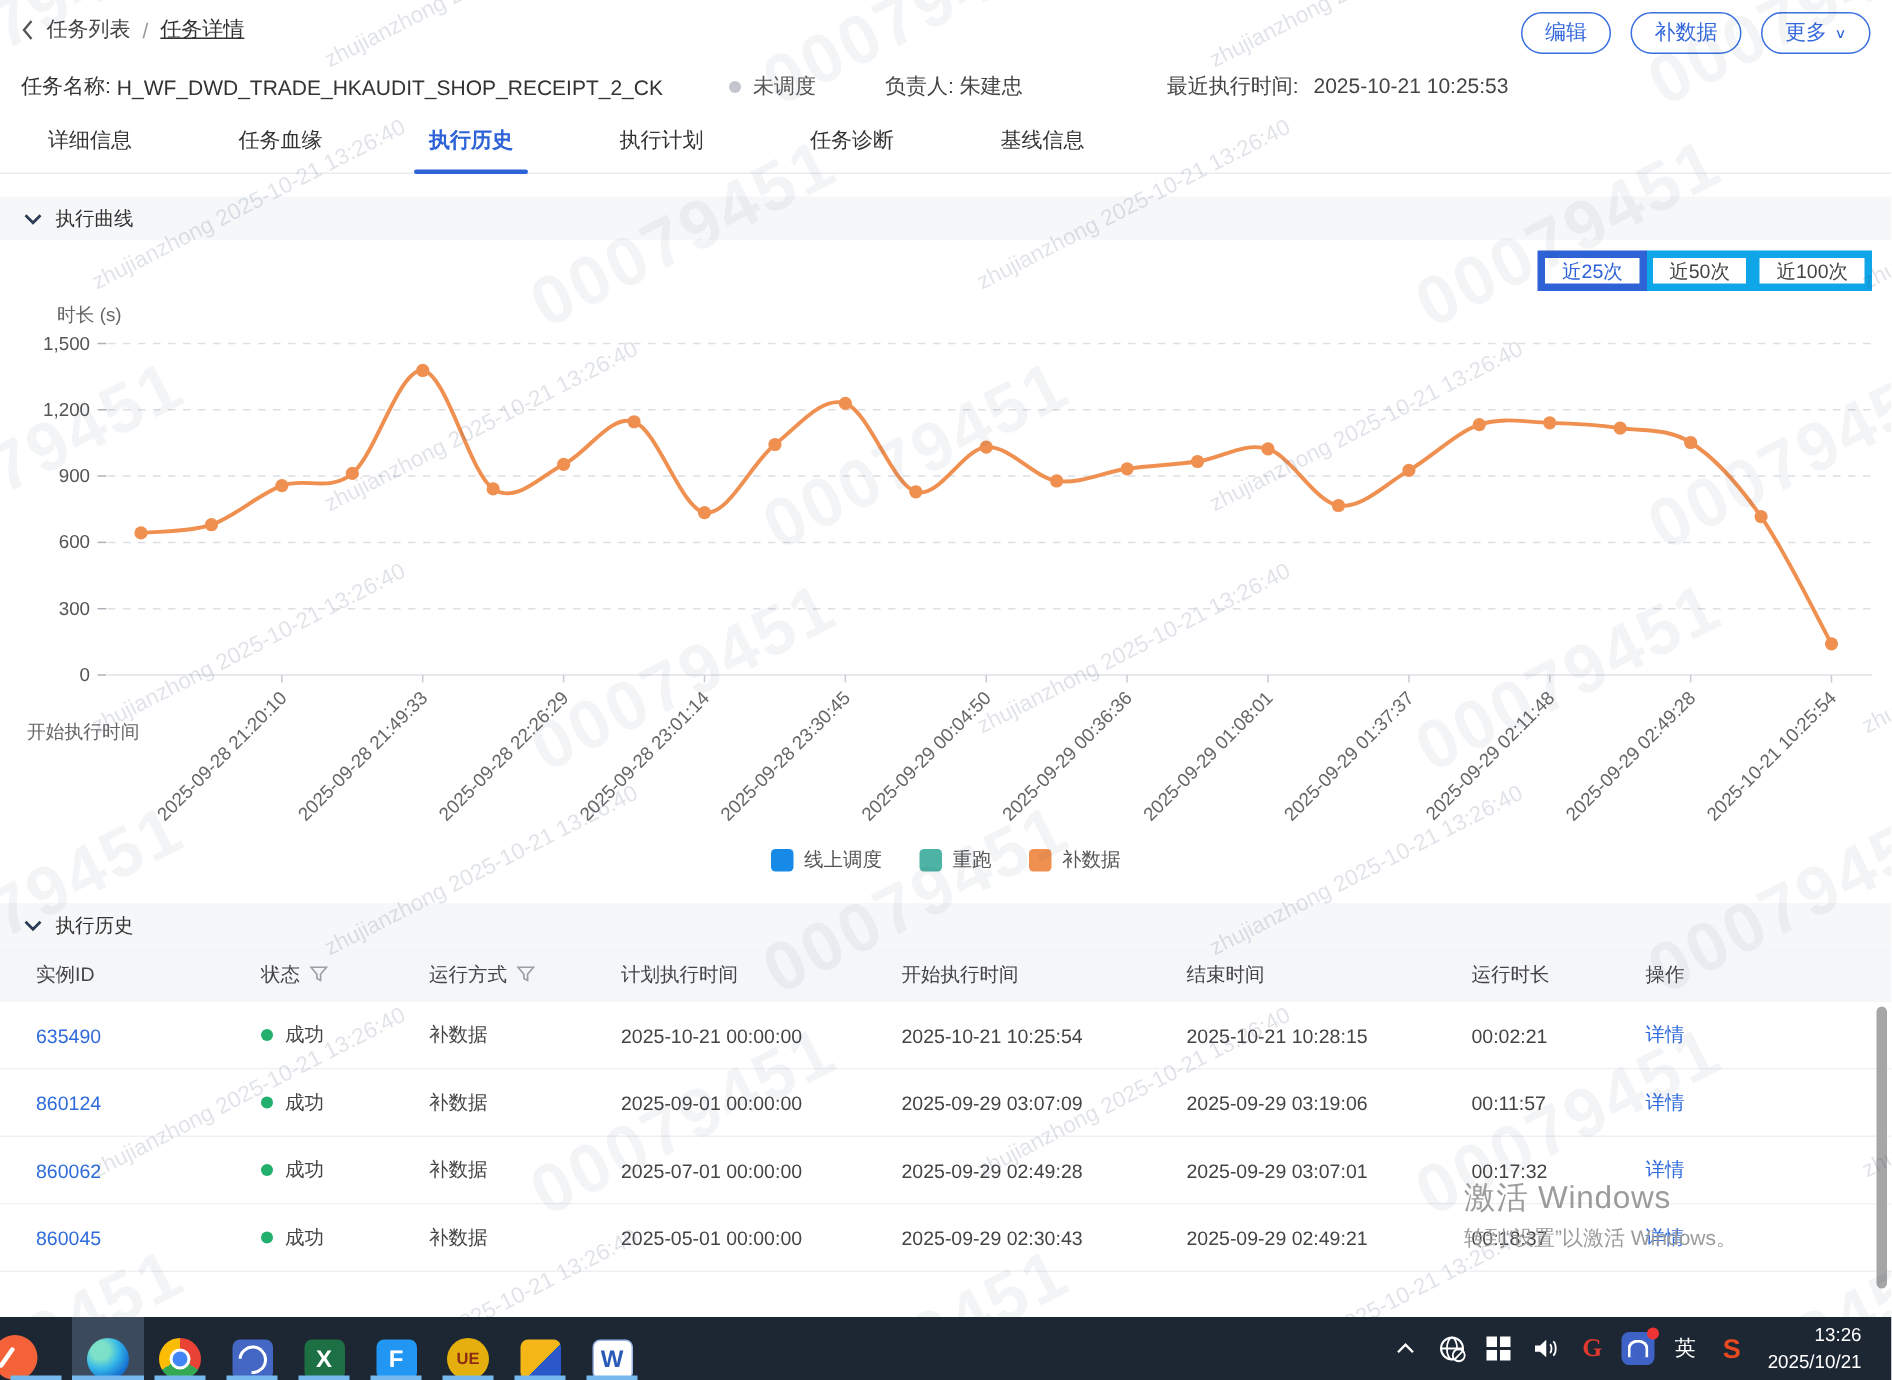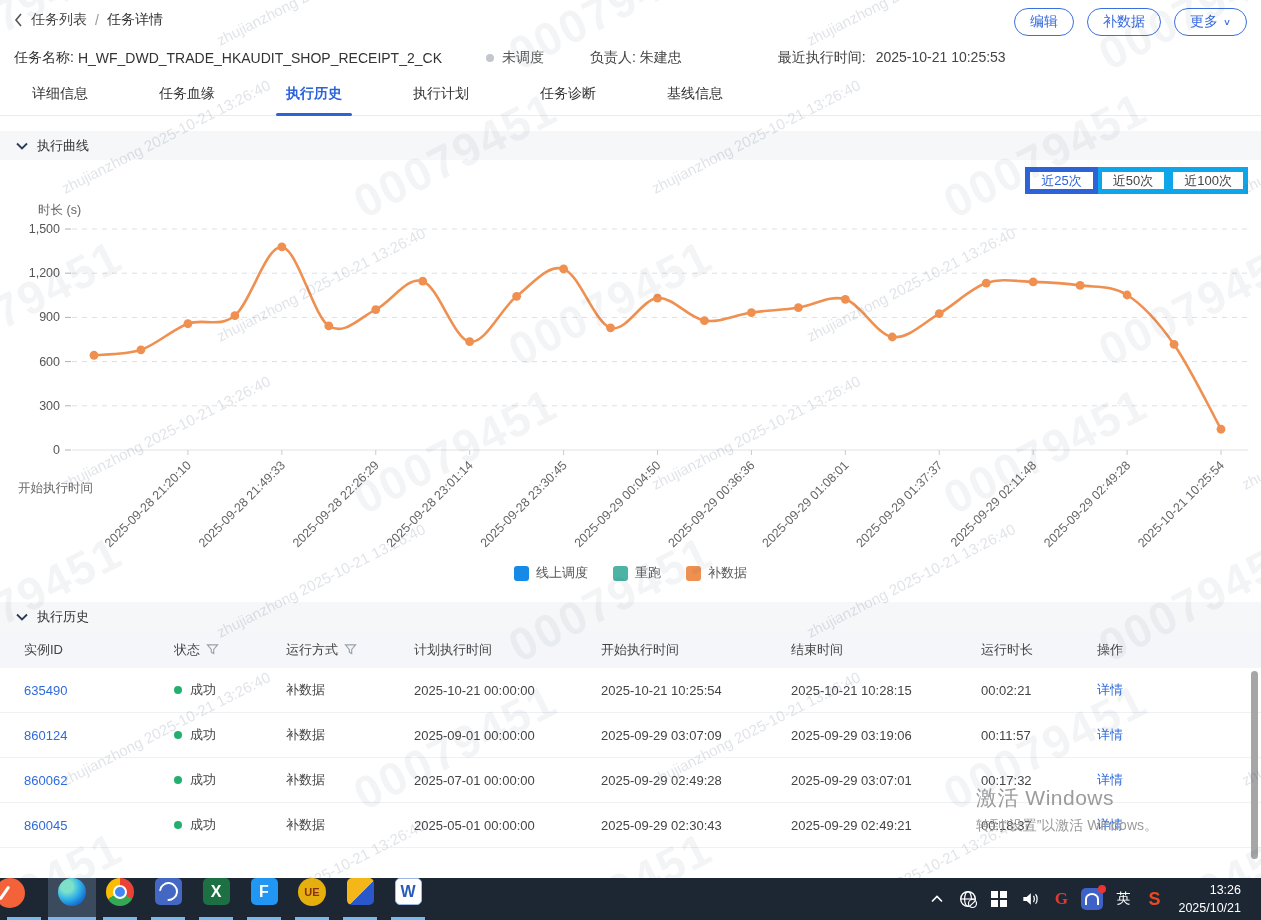--- a/index.html
+++ b/index.html
@@ -6,21 +6,21 @@
   html,body { width:1261px; height:920px; overflow:hidden; background:#fff;
     font-family:"Liberation Sans","DejaVu Sans",sans-serif; }
   .page { position:relative; width:1261px; height:920px; background:#fff; }
 
   
   .topbar { display:flex; align-items:flex-start; padding:8px 14px 0 14px; }
   .breadcrumb { display:flex; align-items:center; gap:8px; font-size:14px; color:#333; padding-top:3px; }
   .breadcrumb .back { color:#555; font-size:15px; cursor:pointer; display:flex; align-items:center; }
   .breadcrumb .sep { color:#999; }
   .crumb-prev { color:#444; }
-  .crumb-cur { color:#333; }
+  .crumb-cur { color:#333;text-decoration:underline; }
   .top-actions { margin-left:auto; display:flex; gap:13px; }
   .btn-outline { height:28px; padding:0 15px; background:#fff; border:1px solid #3a6fe0; color:#3468dc;
     font-size:14px; border-radius:14px; display:flex; align-items:center; gap:5px; cursor:pointer; }
   .btn-outline .caret { font-size:11px; transform:scaleY(.8); }
 
   
   .task-info { display:flex; align-items:center; padding:0 14px; margin-top:13px; font-size:14px; color:#333; }
   .task-name-label { color:#333; }
   .task-name { margin-left:4px; color:#333; }
   .status-wrap { display:flex; align-items:center; margin-left:44px; color:#555; }
@@ -71,21 +71,21 @@
 
   
   .activation { position:absolute; right:103px; top:784px; text-align:left; color:#9b9b9b; z-index:45; pointer-events:none; }
   .activation .l1 { font-size:21px; font-weight:300; letter-spacing:0.5px; }
   .activation .l2 { font-size:14px; margin-top:5px; }
 
   
   .taskbar { position:absolute; left:0; bottom:0; width:1261px; height:42px; background:#1d2734;
     display:flex; align-items:stretch; z-index:100; }
   .tb-apps { display:flex; align-items:stretch; }
-  .tb-cell { position:relative; width:48px; display:flex; align-items:flex-start; justify-content:center; cursor:pointer; }
+  .tb-cell { position:relative; width:48px; display:flex; align-items:flex-end; justify-content:center; cursor:pointer; }
   .tb-cell.activewin { background:#3b4a5c; }
   .tb-cell .runline { position:absolute; left:7px; right:7px; bottom:0; height:3px; background:#76b9ed; }
   .tb-cell.activewin .runline { left:0; right:0; }
   .appicon { width:27px; height:27px; border-radius:5px; display:flex; align-items:center; justify-content:center;
     font-weight:bold; font-size:15px; }
   .cut { position:relative; left:-14px; }
   .icon-pen { width:30px; height:30px; border-radius:50%; background:#f4623a; position:relative; }
   .icon-pen::after { content:""; position:absolute; left:8px; top:7px; width:3px; height:16px; background:#fff; transform:rotate(35deg); border-radius:2px; }
   .icon-edge { width:28px; height:28px; border-radius:50%;
     background:radial-gradient(circle at 32% 30%, #7de0c8 0 22%, #35b7e8 45%, #1874d2 72%, #0b4fa8 100%); }

